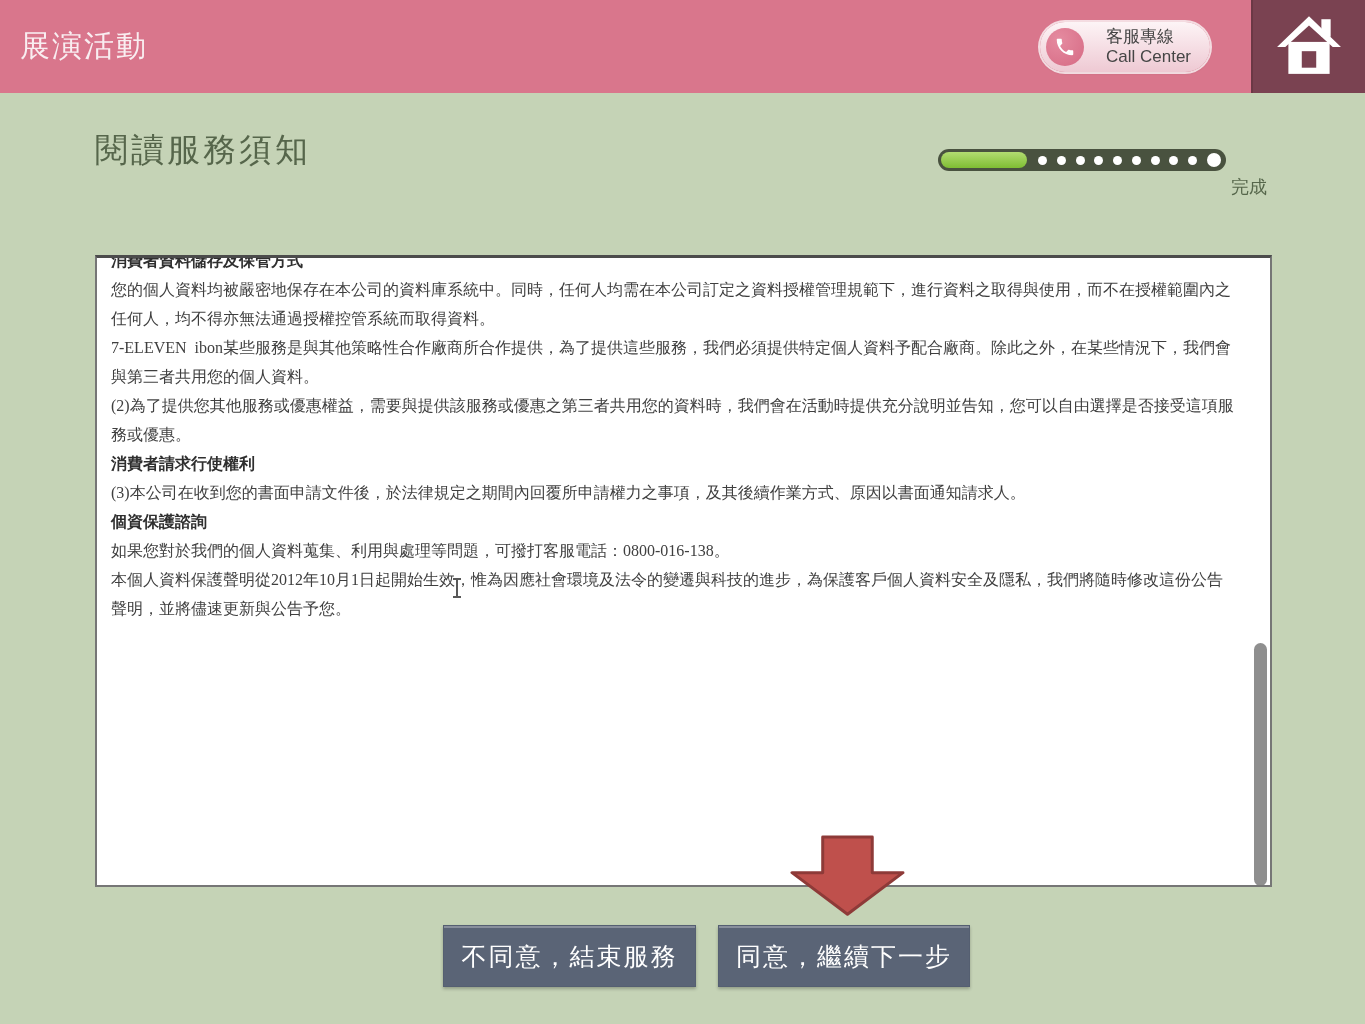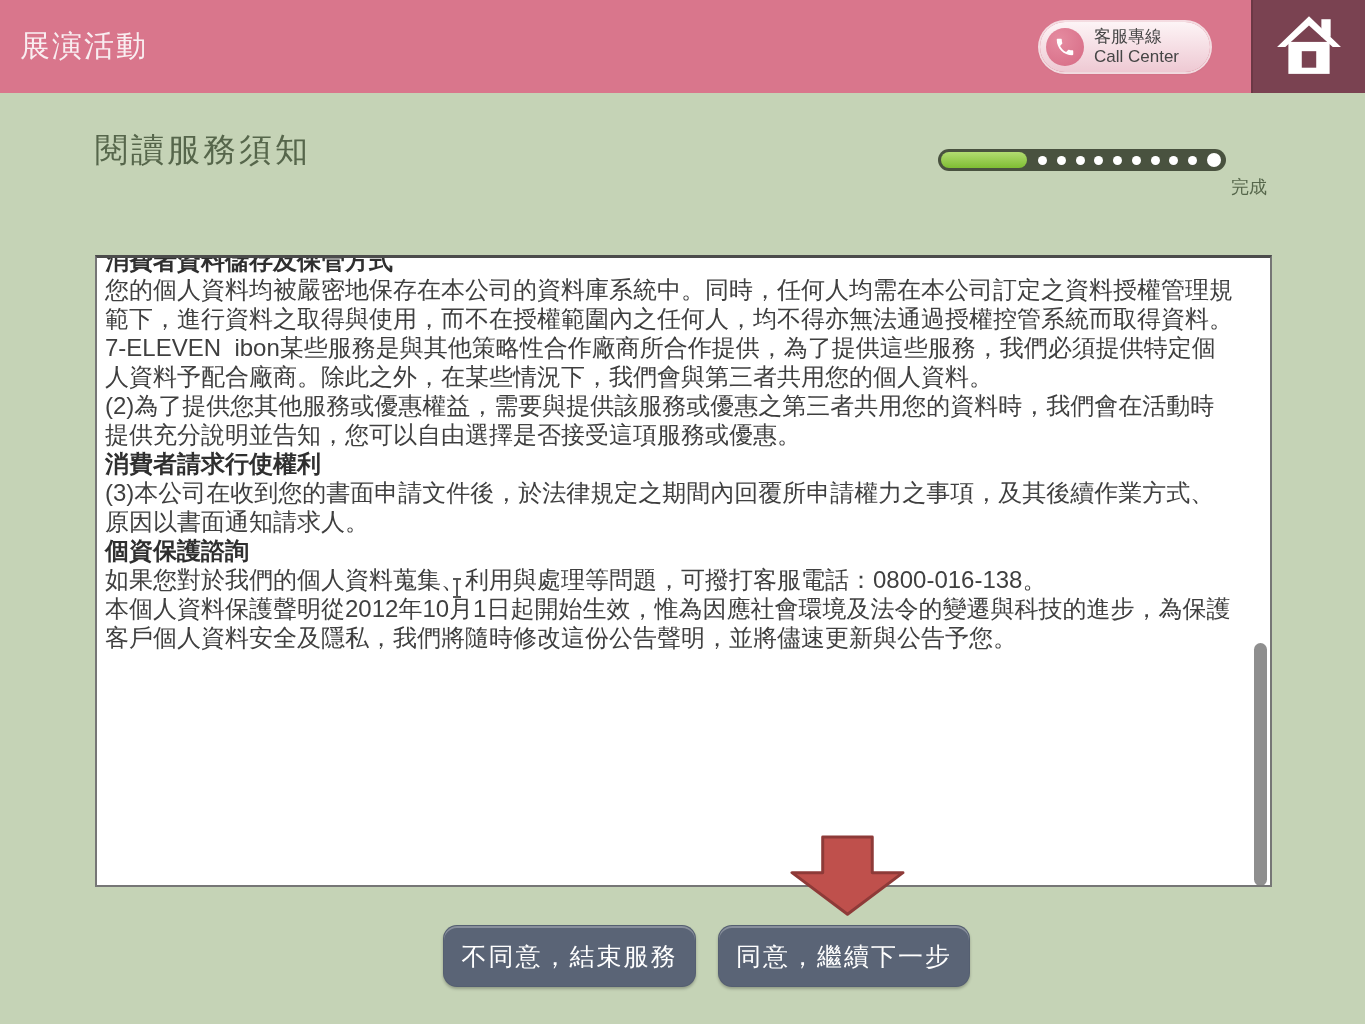--- a/index.html
+++ b/index.html
@@ -17,21 +17,21 @@
   }
   .header-title {
     position:absolute; left:20px; top:26px;
     font-size:30px; color:#f9eef1; letter-spacing:2px;
   }
   .cc-btn {
     position:absolute; left:1040px; top:22px; width:170px; height:50px;
     border-radius:25px; cursor:pointer;
     background: linear-gradient(#fdf4f6, #eec9d3);
     box-shadow: 0 0 0 2px rgba(255,255,255,.75), 0 1px 3px rgba(0,0,0,.18);
-    display:flex; align-items:center;
+    display:flex; align-items:center;gap:12px;
   }
   .cc-circle {
     width:38px; height:38px; border-radius:50%; margin-left:6px;
     background: radial-gradient(circle at 35% 30%, #e58ba0, #d66a84);
     display:flex; align-items:center; justify-content:center; flex:0 0 auto;
   }
   .cc-circle svg { width:22px; height:22px; }
   .cc-text { margin-left:10px; color:#454545; font-size:17px; line-height:20px; }
   .home-btn {
     position:absolute; left:1251px; top:0; width:114px; height:93px;
@@ -68,22 +68,22 @@
   }
 
   
   .terms-box {
     position:absolute; left:95px; top:255px; width:1177px; height:632px;
     box-sizing:border-box; background:#fff;
     border:2px solid #767676; border-top:3px solid #4c4c4c;
     overflow:hidden;
   }
   .terms-content {
-    margin-top:-12px; padding:0 34px 0 8px;
-    font-size:24px; line-height:29px; color:#3f3f3f;
+    margin-top:-12px; padding:0 34px 0 14px;
+    font-size:16px; line-height:29px; color:#3f3f3f;font-family:Liberation Serif, serif;
   }
   .para { white-space:pre-wrap; }
   .para.bold { font-weight:bold; color:#2f2f2f; }
   .scroll-thumb {
     position:absolute; right:3px; top:385px; width:13px; height:243px;
     background:#8f8f8f; border-radius:7px; cursor:pointer;
   }
   .text-cursor {
     position:absolute; left:452px; top:578px; width:10px; height:22px; opacity:.85;
   }
@@ -92,21 +92,21 @@
   }
   .text-cursor::after {
     content:""; position:absolute; left:1px; right:1px; top:0; height:2px; background:#3c3c3c;
     box-shadow:0 18px 0 #3c3c3c;
   }
 
   
   .down-arrow { position:absolute; left:790px; top:835px; width:115px; height:82px; }
   .action-btn {
     position:absolute; top:925px; height:60px; border:1px solid #49536444;
-    border-radius:14px; cursor:pointer;
+    border-radius:0; cursor:pointer;
     background: var(--button-slate, #5a6476);
     box-shadow: inset 0 2px 0 rgba(255,255,255,.28), 0 2px 3px rgba(0,0,0,.25);
     color:#fff; font-size:25px; letter-spacing:2px;
     display:flex; align-items:center; justify-content:center;
     font-family:"Liberation Sans", sans-serif;
   }
   .btn-disagree { left:443px; width:251px; }
   .btn-agree   { left:718px; width:250px; }
 </style>
 </head>

